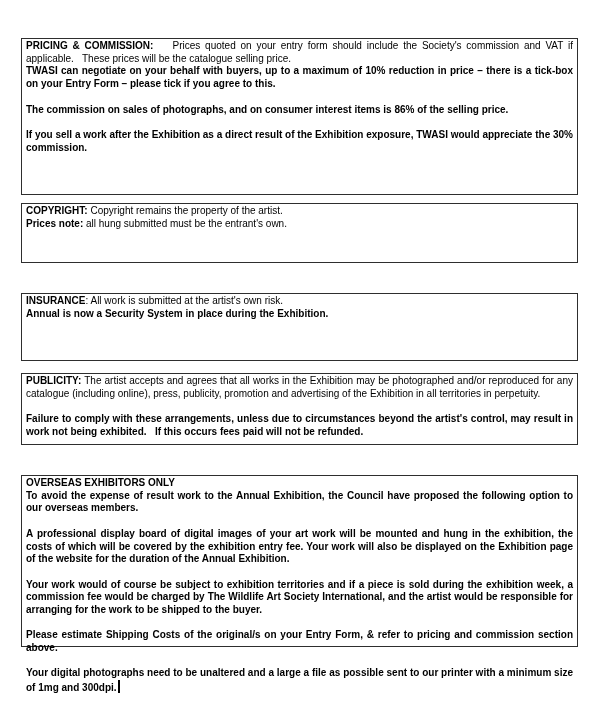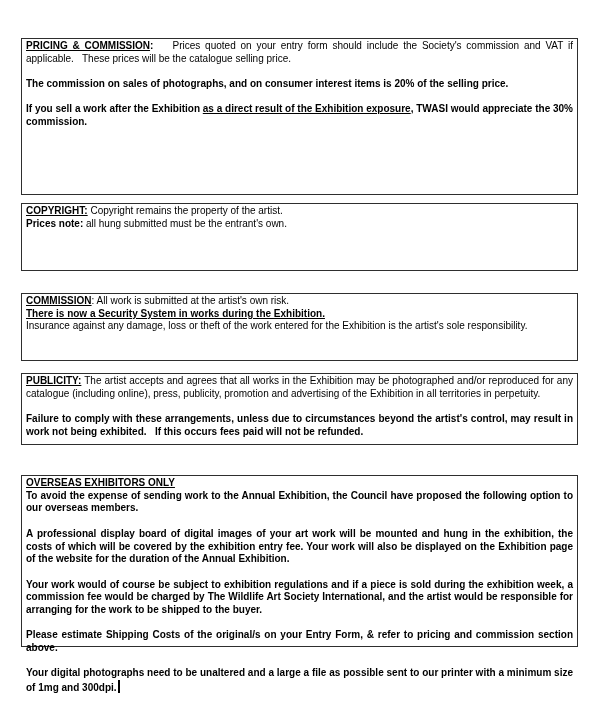--- a/index.html
+++ b/index.html
@@ -21,73 +21,73 @@
     left: 21px;
     width: 557px;
     box-sizing: border-box;
     border: 1px solid #2e2e2e;
     padding: 1px 4px 0 4px;
     font-size: 10px;
     line-height: 12.7px;
     background: #ffffff;
   }
   .section-box:nth-of-type(1) { top: 38px;  height: 157px; }
-  .section-box:nth-of-type(2) { top: 203px; height: 68px;  }
+  .section-box:nth-of-type(2) { top: 203px; height: 60px;  }
   .section-box:nth-of-type(3) { top: 293px; height: 68px;  }
   .section-box:nth-of-type(4) { top: 373px; height: 72px;  }
   .section-box:nth-of-type(5) { top: 475px; height: 172px; }
   .para {
     margin: 0;
     text-align: left;
     white-space: pre-wrap;
   }
   .para.justify { text-align: justify; }
   .para.blank { height: 12.7px; }
   .run { font-weight: normal; }
   .run.bold { font-weight: bold; }
-  .run.underline { text-decoration: underline; }
+  .run.underline { }
   .caret {
     display: inline-block;
     width: 2px;
     height: 13px;
     background: #000000;
     vertical-align: -2px;
     margin-left: 1px;
   }
 </style>
 </head>
 <body>
 
 <div class="page">
     <div class="section-box">
       <div class="para justify"><span class="run bold underline">PRICING &amp; COMMISSION</span><span class="run bold">:    </span><span class="run">Prices quoted on your entry form should include the Society's commission and VAT if applicable.   These prices will be the catalogue selling price.</span></div>
+      <div class="para justify"><span class="run bold">TWASI can negotiate on your behalf with buyers, up to a maximum of 10% reduction in price – there is a tick-box on your Entry Form </span><span class="run bold underline">– please tick if you agree to this.</span></div>
       <div class="para blank"></div>
-      <div class="para justify"><span class="run bold">The commission on sales of photographs, and on consumer interest items is 20% of the selling price.</span></div>
+      <div class="para justify"><span class="run bold">The commission on sales of photographs, and on consumer interest items is 86% of the selling price.</span></div>
       <div class="para blank"></div>
       <div class="para justify"><span class="run bold">If you sell a work after the Exhibition </span><span class="run bold underline">as a direct result of the Exhibition exposure</span><span class="run bold">, TWASI would appreciate the 30% commission.</span></div>
     </div>
     <div class="section-box">
       <div class="para"><span class="run bold underline">COPYRIGHT:</span><span class="run"> Copyright remains the property of the artist.</span></div>
       <div class="para"><span class="run bold">Prices note:</span><span class="run"> all hung submitted must be the entrant's own.</span></div>
     </div>
     <div class="section-box">
-      <div class="para"><span class="run bold underline">COMMISSION</span><span class="run">: All work is submitted at the artist's own risk.</span></div>
-      <div class="para"><span class="run bold underline">There is now a Security System in works during the Exhibition.</span></div>
-      <div class="para justify"><span class="run">Insurance against any damage, loss or theft of the work entered for the Exhibition is the artist's sole responsibility.</span></div>
+      <div class="para"><span class="run bold underline">INSURANCE</span><span class="run">: All work is submitted at the artist's own risk.</span></div>
+      <div class="para"><span class="run bold underline">Annual is now a Security System in place during the Exhibition.</span></div>
     </div>
     <div class="section-box">
       <div class="para justify"><span class="run bold underline">PUBLICITY:</span><span class="run"> The artist accepts and agrees that all works in the Exhibition may be photographed and/or reproduced for any catalogue (including online), press, publicity, promotion and advertising of the Exhibition in all territories in perpetuity.</span></div>
       <div class="para blank"></div>
       <div class="para justify"><span class="run bold">Failure to comply with these arrangements, unless due to circumstances beyond the artist's control, may result in work not being exhibited.   If this occurs fees paid will not be refunded.</span></div>
     </div>
     <div class="section-box">
       <div class="para"><span class="run bold underline">OVERSEAS EXHIBITORS ONLY</span></div>
-      <div class="para justify"><span class="run bold">To avoid the expense of sending work to the Annual Exhibition, the Council have proposed the following option to our overseas members.</span></div>
+      <div class="para justify"><span class="run bold">To avoid the expense of result work to the Annual Exhibition, the Council have proposed the following option to our overseas members.</span></div>
       <div class="para blank"></div>
       <div class="para justify"><span class="run bold">A professional display board of digital images of your art work will be mounted and hung in the exhibition, the costs of which will be covered by the exhibition entry fee. Your work will also be displayed on the Exhibition page of the website for the duration of the Annual Exhibition.</span></div>
       <div class="para blank"></div>
-      <div class="para justify"><span class="run bold">Your work would of course be subject to exhibition regulations and if a piece is sold during the exhibition week, a commission fee would be charged by The Wildlife Art Society International, and the artist would be responsible for arranging for the work to be shipped to the buyer.</span></div>
+      <div class="para justify"><span class="run bold">Your work would of course be subject to exhibition territories and if a piece is sold during the exhibition week, a commission fee would be charged by The Wildlife Art Society International, and the artist would be responsible for arranging for the work to be shipped to the buyer.</span></div>
       <div class="para blank"></div>
       <div class="para justify"><span class="run bold">Please estimate Shipping Costs of the original/s on your Entry Form, &amp; refer to pricing and commission section above.</span></div>
       <div class="para blank"></div>
       <div class="para justify"><span class="run bold">Your digital photographs need to be unaltered and a large a file as possible sent to our printer with a minimum size of 1mg and 300dpi.</span><span class="caret"></span></div>
     </div>
   </div>
 
 </body></html>

